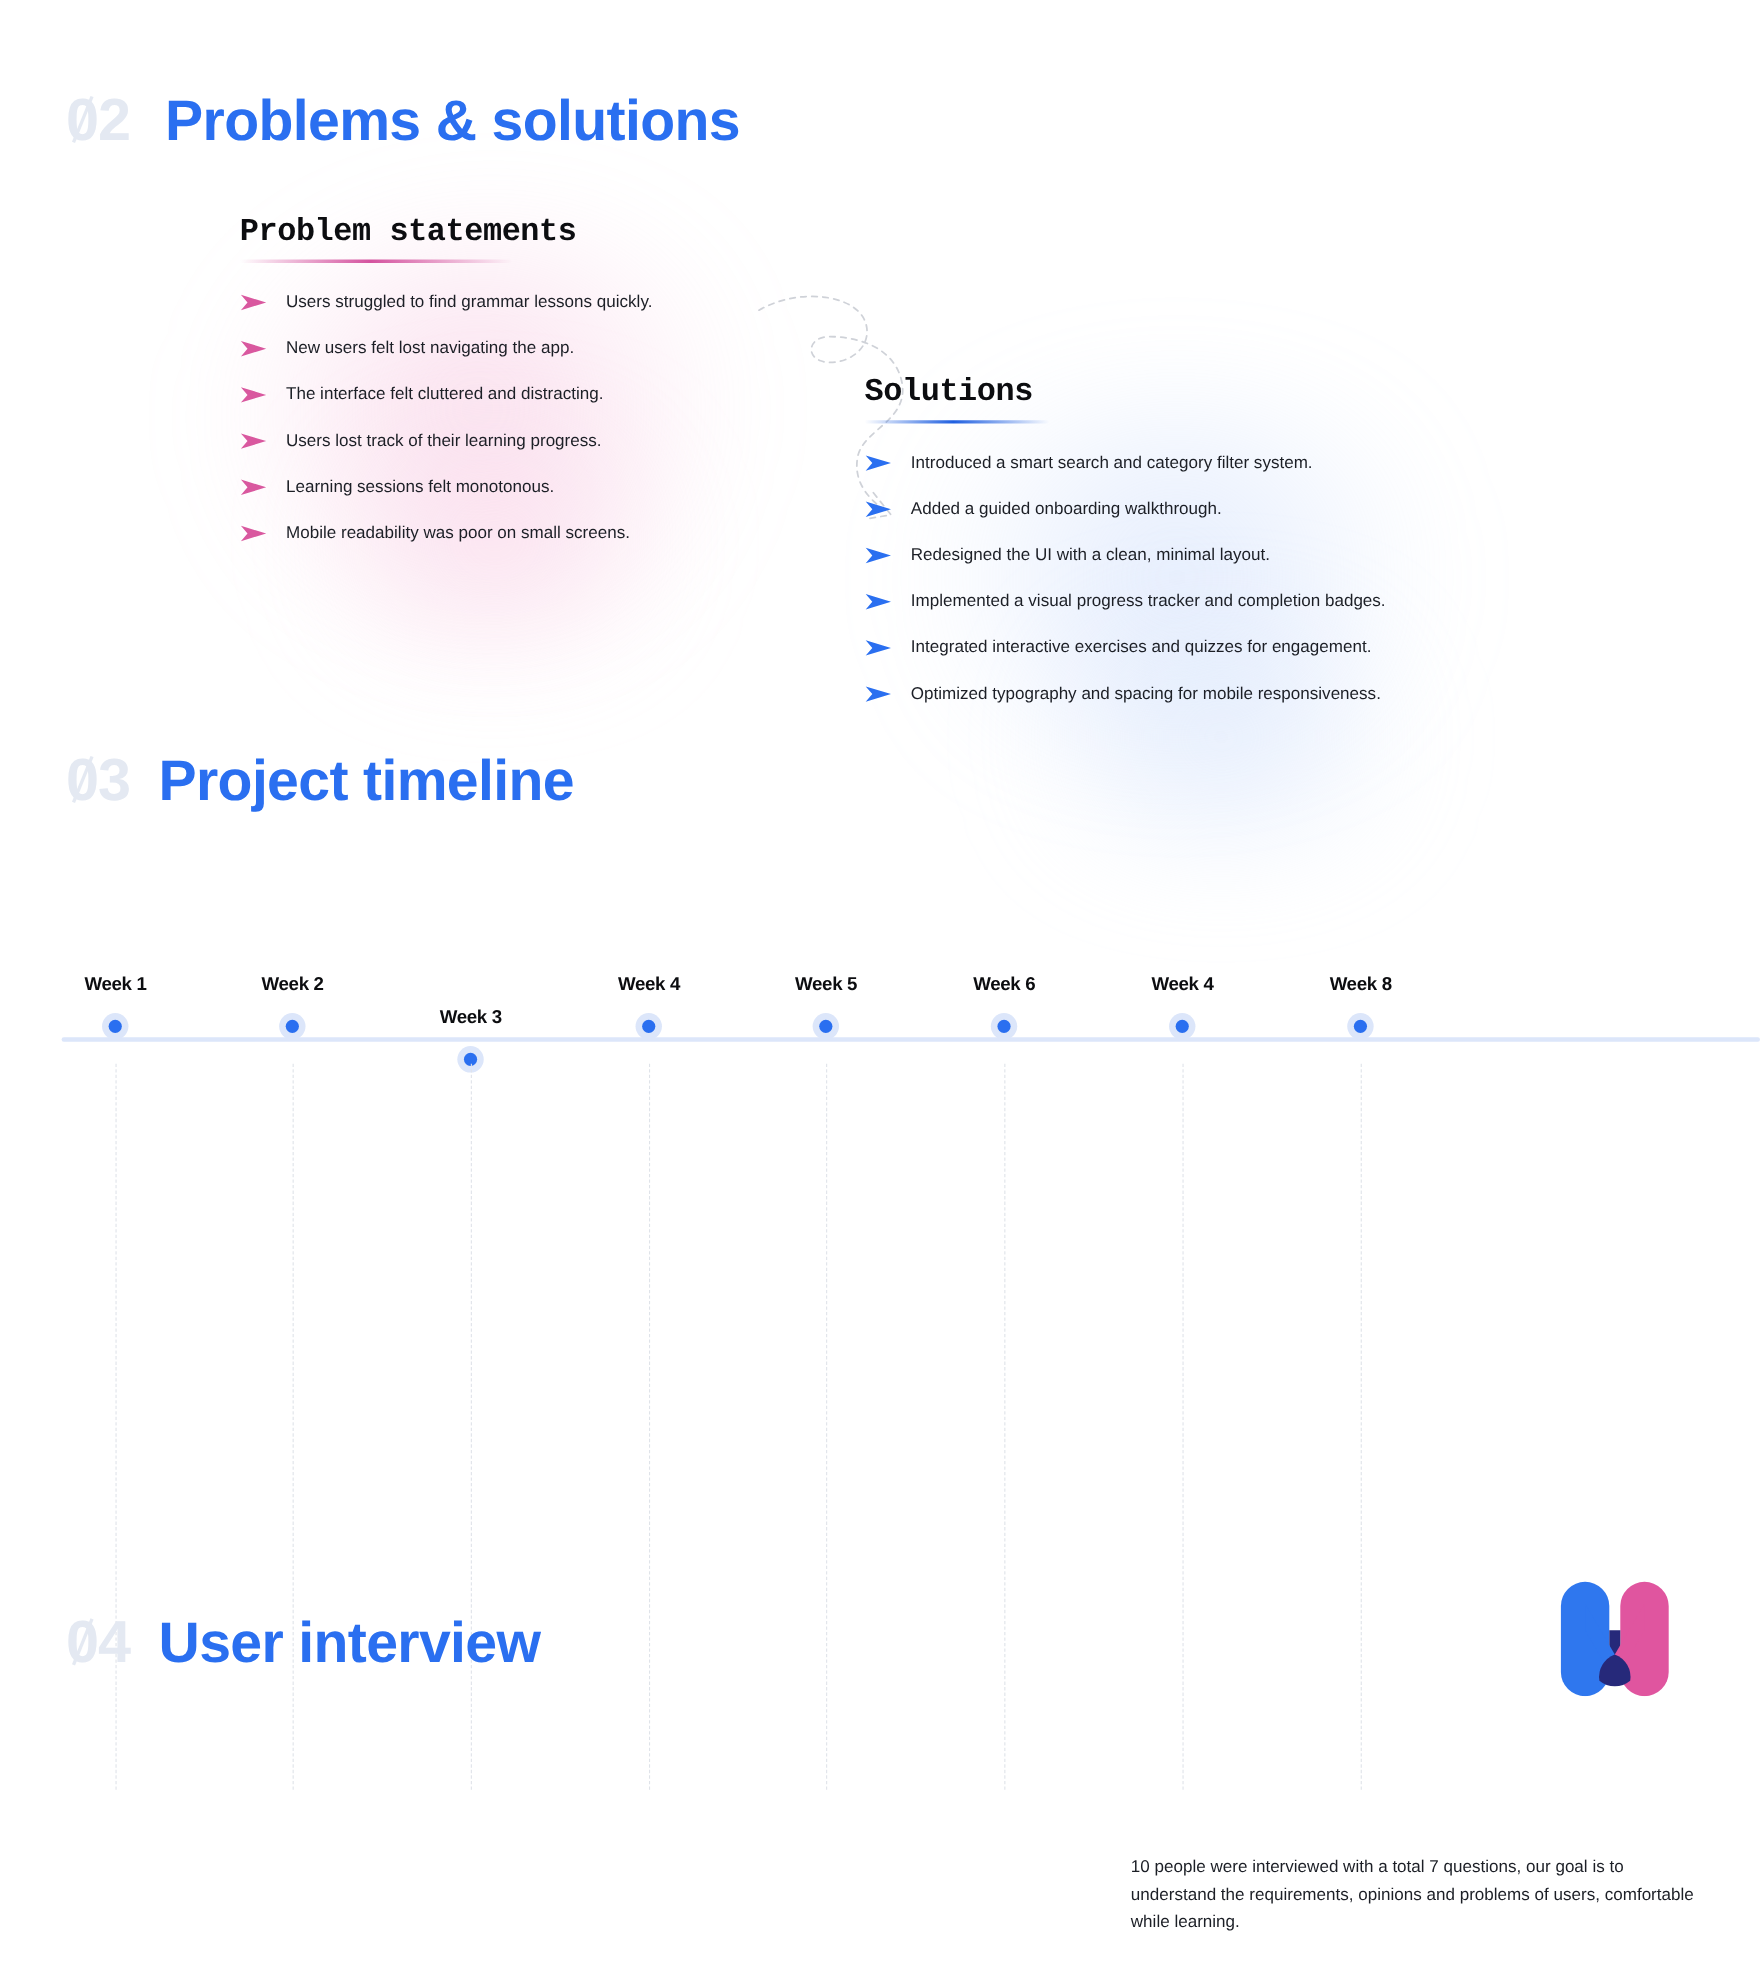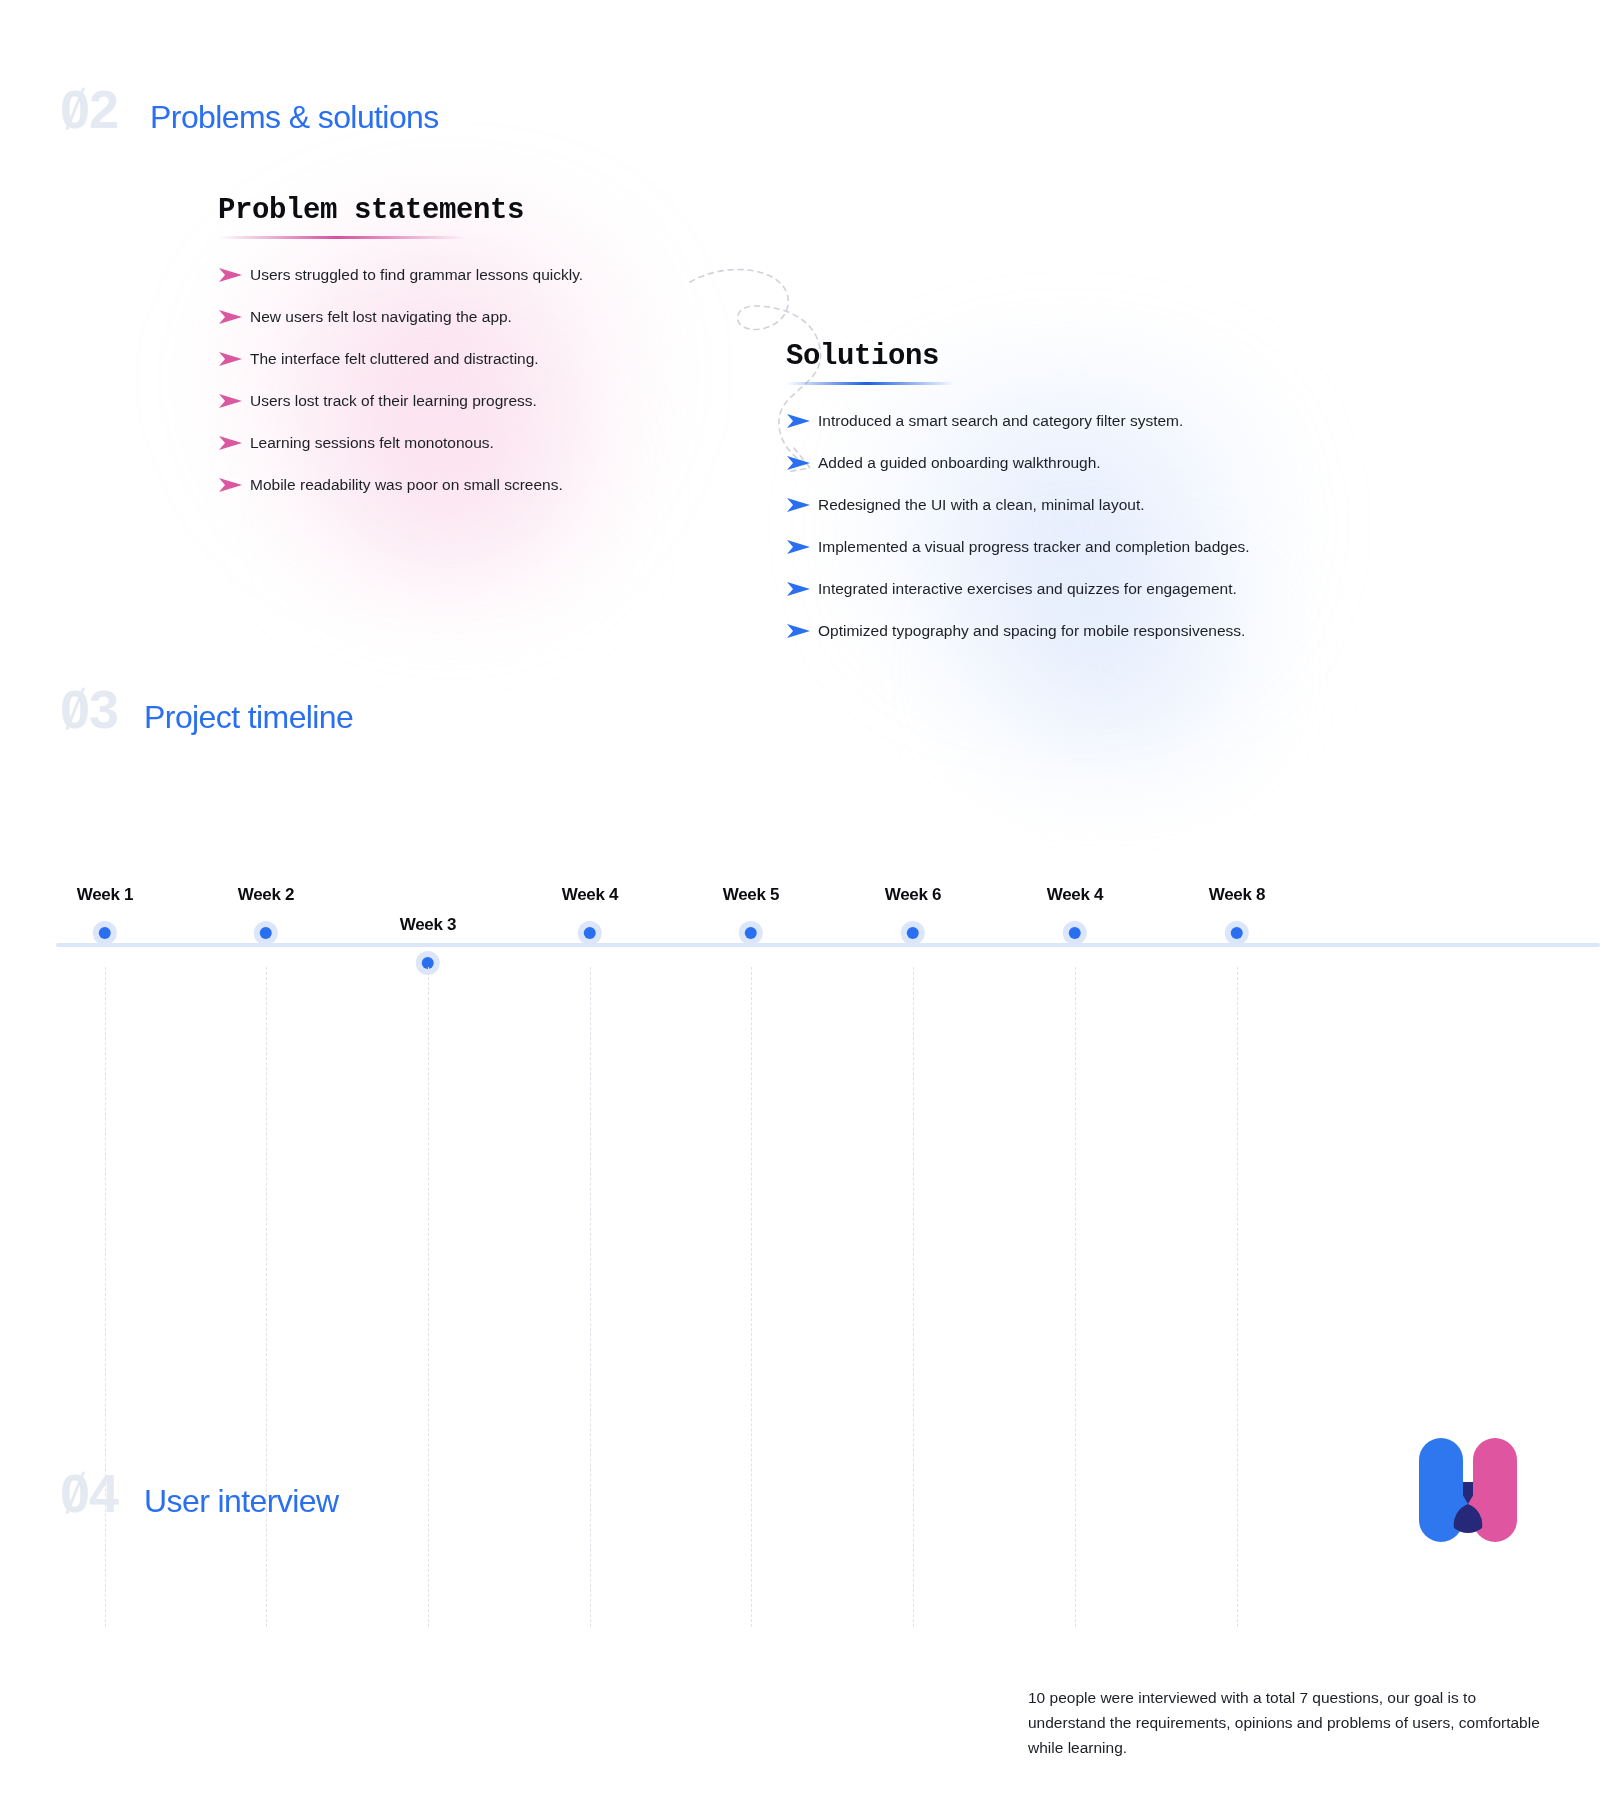--- a/index.html
+++ b/index.html
@@ -36,22 +36,22 @@
     content: "";
     position: absolute;
     left: 50%;
     top: 8%;
     width: 2.6px;
     height: 84%;
     background: #e4e9f2;
     transform: translateX(-50%) rotate(22deg);
   }
   .sec-title {
-    font-size: 32px;
-    font-weight: 400;
+    font-size: 52px;
+    font-weight: 700;
     color: #2a6ff0;
     letter-spacing: -0.6px;
     line-height: 1;
   }
 
   
   .blob {
     position: absolute;
     border-radius: 50%;
     filter: blur(46px);
@@ -99,21 +99,21 @@
   }
   .rule-blue {
     width: 168px;
     background: linear-gradient(90deg, rgba(42,111,240,0) 0%, #1f5fe0 48%, rgba(42,111,240,0) 100%);
   }
 
   ul.bullets { list-style: none; }
   ul.bullets li {
     display: flex;
     align-items: center;
-    gap: 6px;
+    gap: 16px;
     margin-bottom: 21px;
     font-size: 15.5px;
     line-height: 1.35;
     color: #1c1f26;
   }
   .arrow-ico { flex: 0 0 auto; display: block; }
 
   
   .squiggle {
     position: absolute;

